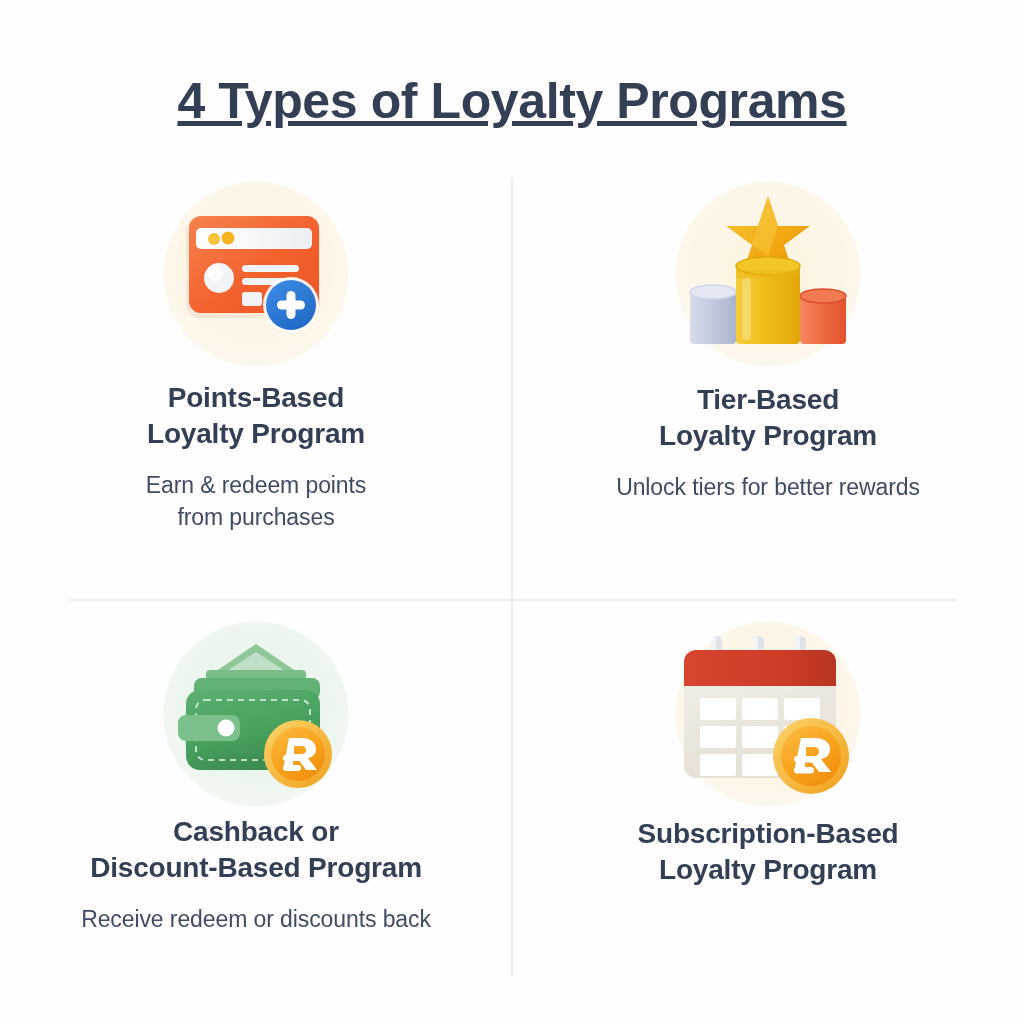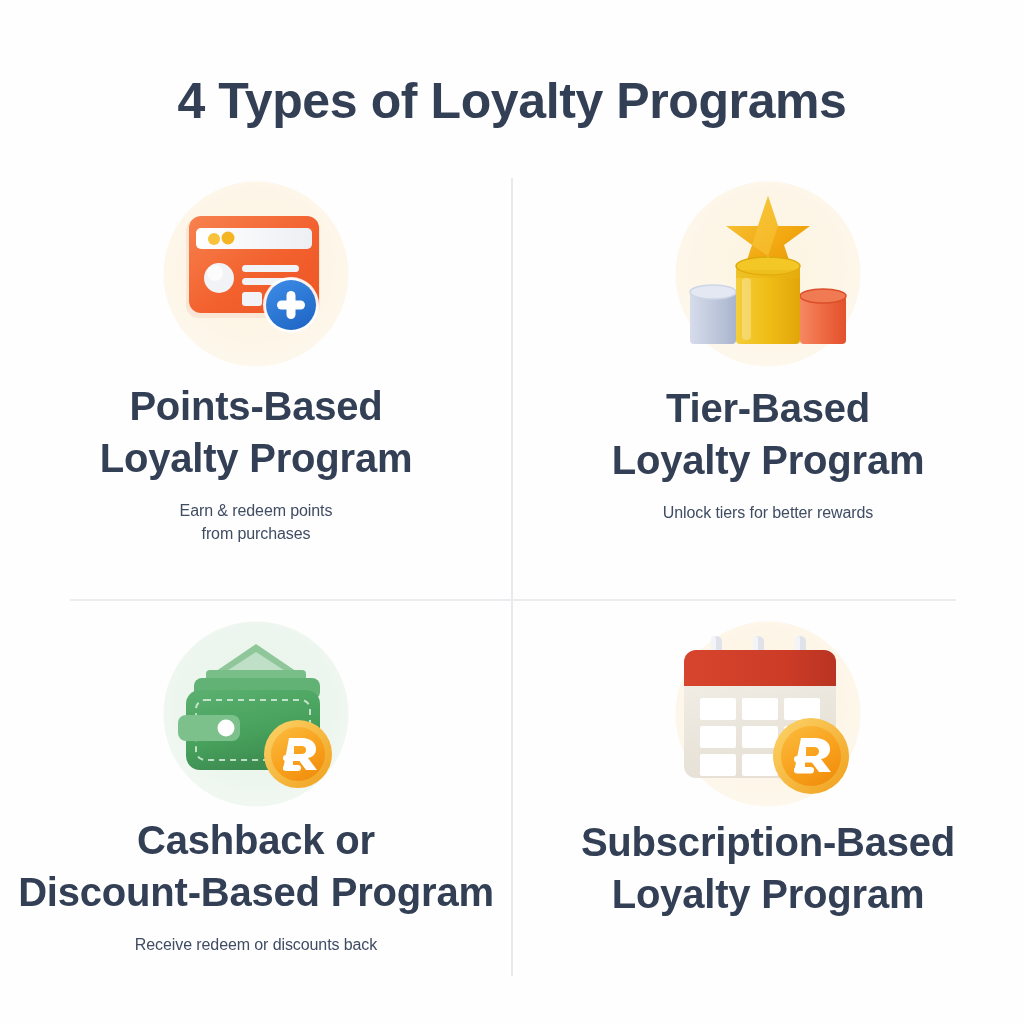--- a/index.html
+++ b/index.html
@@ -24,20 +24,21 @@
     position: absolute;
     top: 72px;
     left: 0;
     width: 1024px;
     text-align: center;
     font-size: 50px;
     font-weight: 700;
     letter-spacing: -0.4px;
     color: #333f55;
     font-family: "Liberation Sans", "DejaVu Sans", sans-serif;
+    text-decoration: underline;
   }
 
   
   .divider-v {
     position: absolute;
     left: 511px;
     top: 178px;
     width: 2px;
     height: 798px;
     background: #e9e9ef;
@@ -90,31 +91,31 @@
     border-radius: 50%;
   }
   .bg-cream { background: radial-gradient(circle at 50% 45%, #fdf4e0 0%, #fdf6e8 55%, #fefaf2 100%); }
   .bg-green { background: radial-gradient(circle at 50% 45%, #e8f4e9 0%, #edf6ee 55%, #f5faf6 100%); }
 
   .icon-svg { position: relative; width: 200px; height: 200px; display:block; }
 
   .card-title {
     margin-top: 6px;
     text-align: center;
-    font-size: 40px;
+    font-size: 28px;
     font-weight: 700;
     line-height: 1.30;
     color: #333f55;
     letter-spacing: -0.2px;
   }
 
   .card-sub {
     margin-top: 16px;
     text-align: center;
-    font-size: 16px;
+    font-size: 23px;
     font-weight: 400;
     line-height: 1.42;
     color: #3f4c64;
     letter-spacing: -0.1px;
   }
 
   .cell-2 .card-title { margin-top: 8px; }
   .cell-3 .card-title { margin-top: 0; }
   .cell-4 .card-title { margin-top: 2px; }
 </style>

